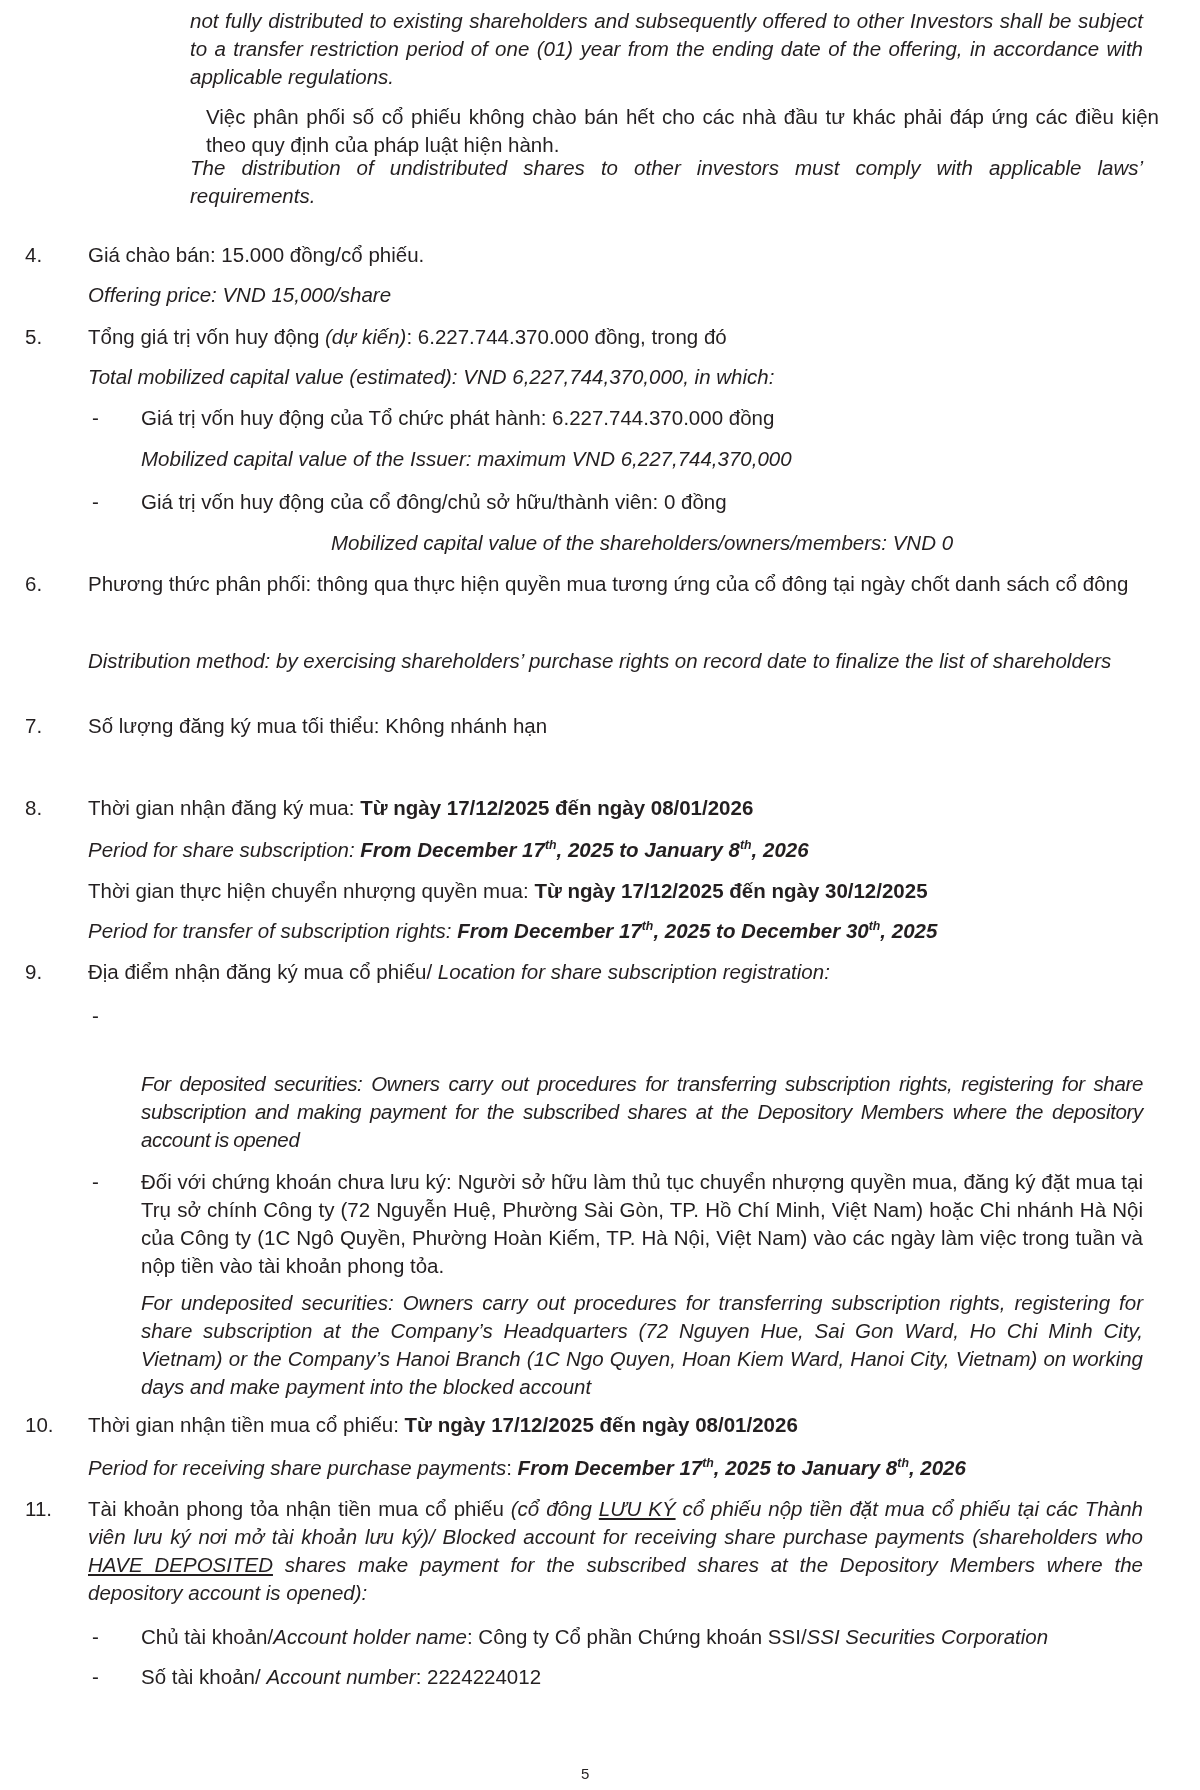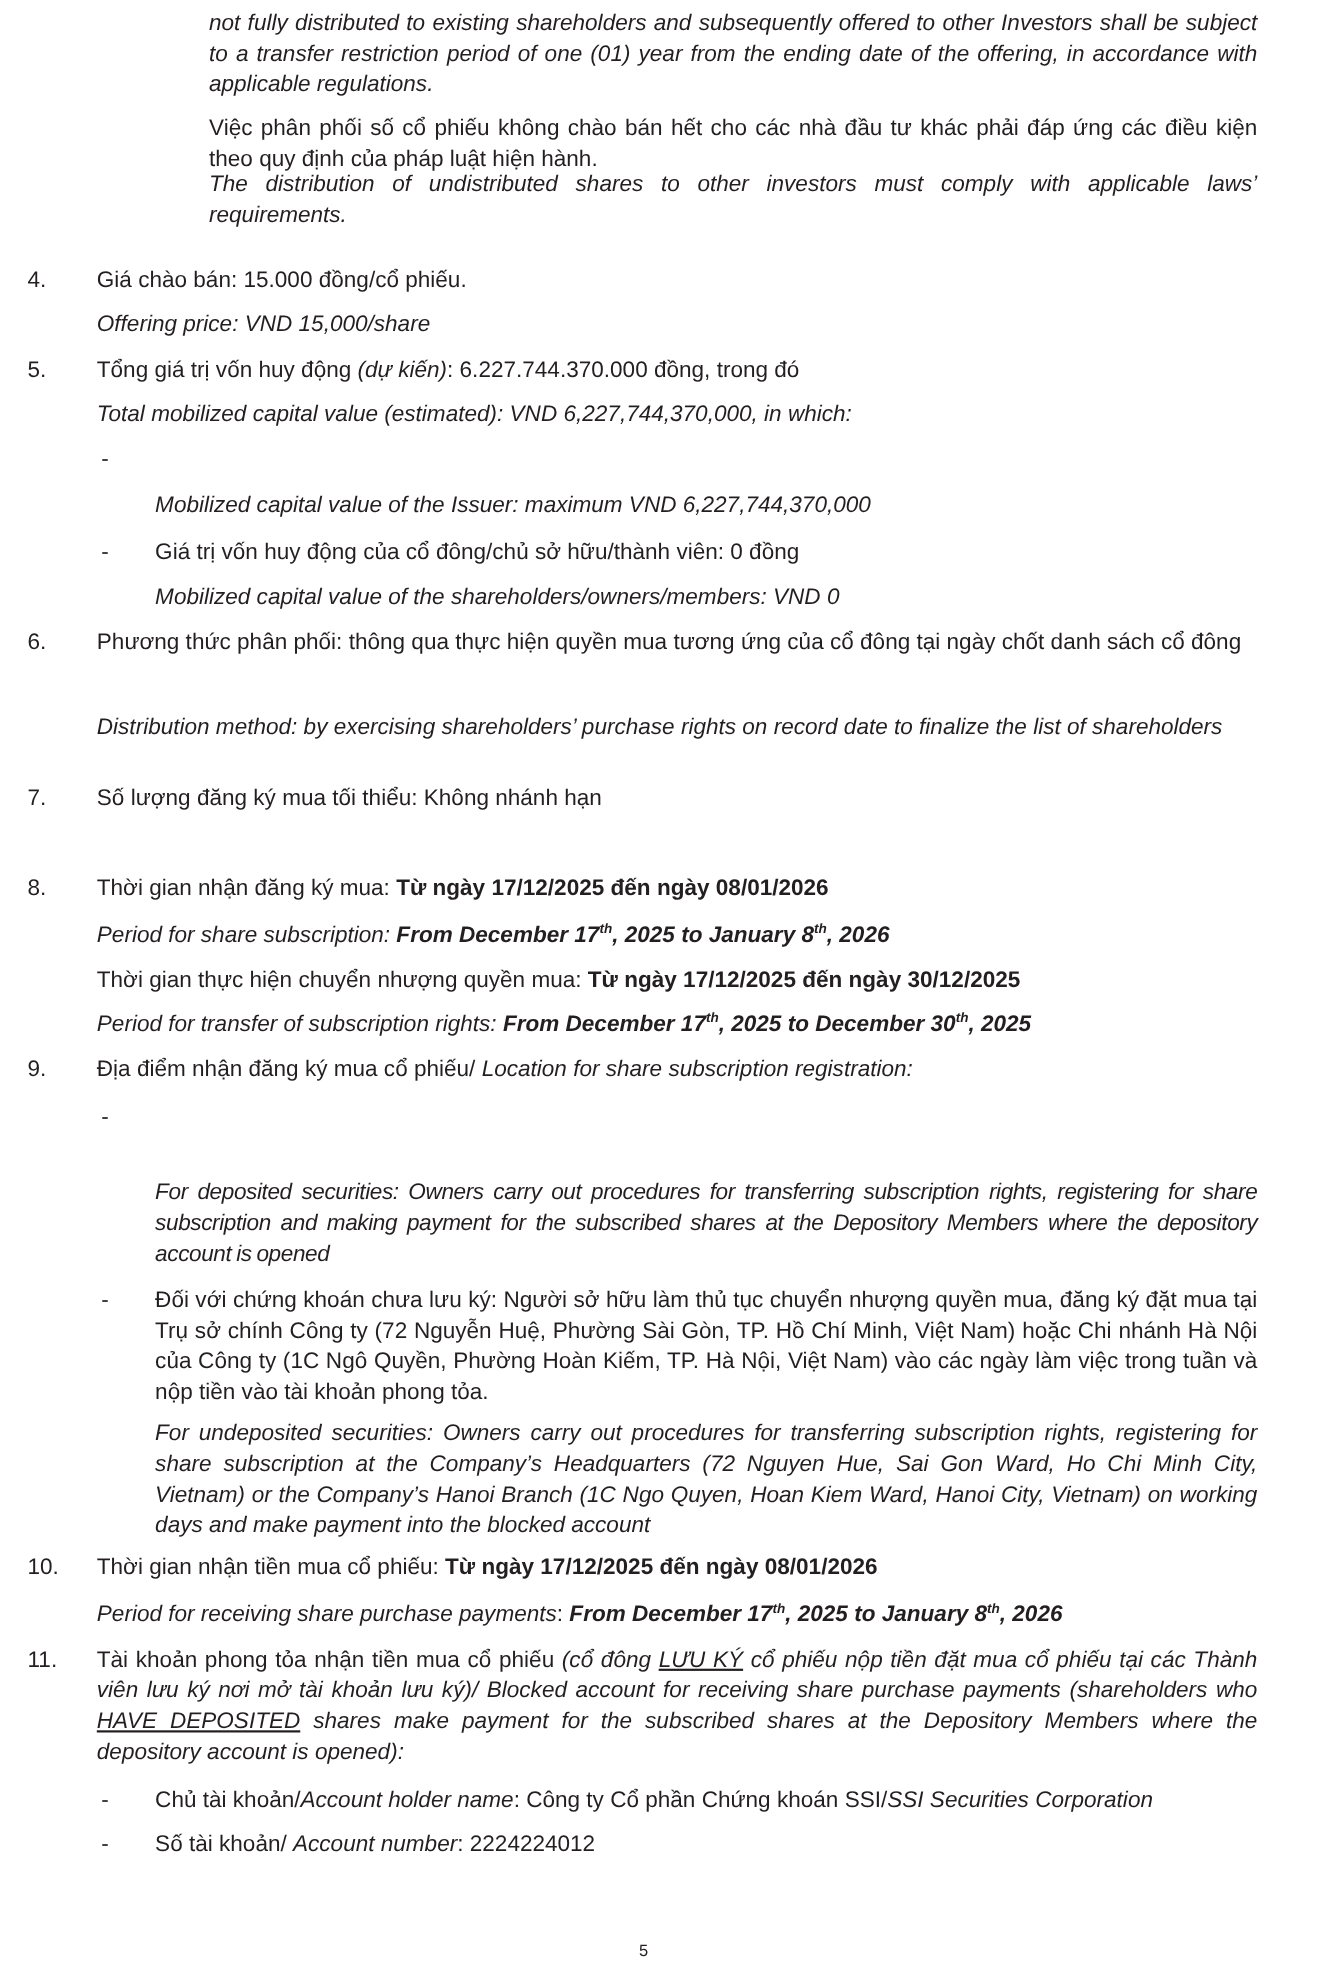--- a/index.html
+++ b/index.html
@@ -25,37 +25,38 @@
   sup { font-size: 60%; line-height: 0; vertical-align: super; }
   .pagenum { position: absolute; left: 581px; top: 1764px; font-size: 15px; line-height: 20px; }
   .tight { letter-spacing: -0.35px; word-spacing: -1px; }
 </style>
 </head>
 <body>
 
 <div class="page">
 
   <p class="p c0 it" style="top:7px;">not fully distributed to existing shareholders and subsequently offered to other Investors shall be subject to a transfer restriction period of one (01) year from the ending date of the offering, in accordance with applicable regulations.</p>
-  <p class="p c0" style="top:103px;">Việc phân phối số cổ phiếu không chào bán hết cho các nhà đầu tư khác phải đáp ứng các điều kiện theo quy định của pháp luật hiện hành.</p>
+  <p class="p c0" style="top:103px;margin-left:16px;">Việc phân phối số cổ phiếu không chào bán hết cho các nhà đầu tư khác phải đáp ứng các điều kiện theo quy định của pháp luật hiện hành.</p>
   <p class="p c0 it" style="top:154px;">The distribution of undistributed shares to other investors must comply with applicable laws’ requirements.</p>
 
   <span class="p num" style="top:241px;">4.</span>
   <p class="p c1 nowrap" style="top:241px;">Giá chào bán: 15.000 đồng/cổ phiếu.</p>
   <p class="p c1 it nowrap" style="top:281px;">Offering price: VND 15,000/share</p>
 
   <span class="p num" style="top:323px;">5.</span>
   <p class="p c1 nowrap" style="top:323px;"><span>Tổng giá trị vốn huy động </span><span class="it">(dự kiến)</span><span>: 6.227.744.370.000 đồng, trong đó</span></p>
   <p class="p c1 it nowrap" style="top:363px;">Total mobilized capital value (estimated): VND 6,227,744,370,000, in which:</p>
 
   <span class="p dash" style="top:404px;">-</span>
+  <p class="p c2 nowrap" style="top:404px;">Giá trị vốn huy động của Tổ chức phát hành: 6.227.744.370.000 đồng</p>
   <p class="p c2 it nowrap" style="top:445px;">Mobilized capital value of the Issuer: maximum VND 6,227,744,370,000</p>
 
   <span class="p dash" style="top:488px;">-</span>
   <p class="p c2 nowrap" style="top:488px;">Giá trị vốn huy động của cổ đông/chủ sở hữu/thành viên: 0 đồng</p>
-  <p class="p c2 it nowrap" style="top:529px;">Mobilized capital value of the shareholders/owners/members: VND 0</p>
+  <p class="p c2 it nowrap" style="top:529px;text-align:center;">Mobilized capital value of the shareholders/owners/members: VND 0</p>
 
   <span class="p num" style="top:570px;">6.</span>
   <p class="p c1" style="top:570px;">Phương thức phân phối: thông qua thực hiện quyền mua tương ứng của cổ đông tại ngày chốt danh sách cổ đông</p>
   <p class="p c1 it" style="top:647px;">Distribution method: by exercising shareholders’ purchase rights on record date to finalize the list of shareholders</p>
 
   <span class="p num" style="top:712px;">7.</span>
   <p class="p c1 nowrap" style="top:712px;">Số lượng đăng ký mua tối thiểu: Không nhánh hạn</p>
 
   <span class="p num" style="top:794px;">8.</span>
   <p class="p c1 nowrap" style="top:794px;"><span>Thời gian nhận đăng ký mua: </span><span class="b">Từ ngày 17/12/2025 đến ngày 08/01/2026</span></p>

